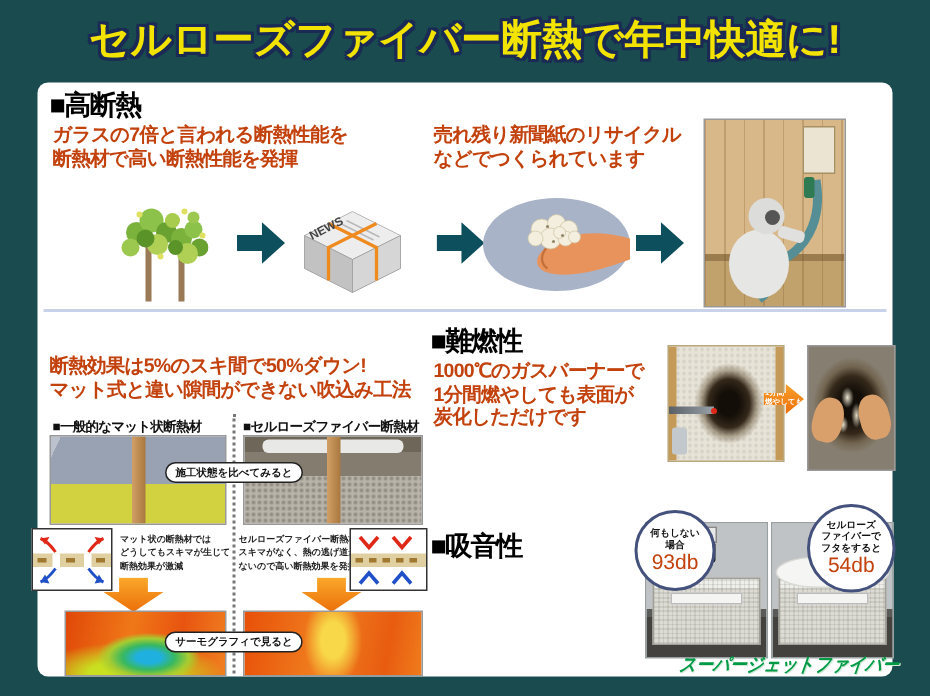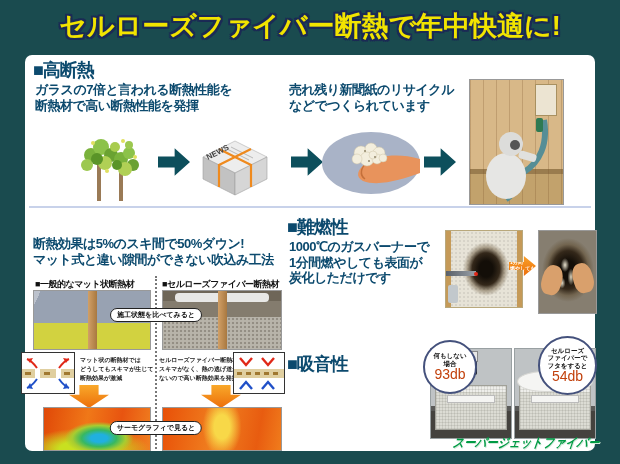--- a/index.html
+++ b/index.html
@@ -4,22 +4,22 @@
 <style>
   html,body{margin:0;padding:0;}
   body{font-family:"Liberation Sans",sans-serif;}
   .stage{position:relative;width:620px;height:464px;background:#1a4b4f;overflow:hidden;padding-left:32px;}
   .abs{position:absolute;}
   .title{position:absolute;top:8px;left:0;width:620px;text-align:center;
     font-size:27px;font-weight:bold;color:#f2e400;letter-spacing:0px;white-space:nowrap;
     text-shadow:-2px -2px 0 #1b2a55,2px -2px 0 #1b2a55,-2px 2px 0 #1b2a55,2px 2px 0 #1b2a55,
       0 -2px 0 #1b2a55,0 2px 0 #1b2a55,-2px 0 0 #1b2a55,2px 0 0 #1b2a55;}
   .panel{position:absolute;left:25px;top:55px;width:570px;height:396px;background:#ffffff;border-radius:7px;}
-  .h{color:#0c4a6e;font-weight:bold;font-size:18px;letter-spacing:-1px;white-space:nowrap;text-align:center;}
-  .body{font-weight:bold;font-size:13px;color:#0c4a6e;line-height:15.5px;letter-spacing:-0.5px;white-space:nowrap;}
+  .h{color:#000000;font-weight:bold;font-size:18px;letter-spacing:-1px;white-space:nowrap;text-align:center;}
+  .body{font-weight:bold;font-size:13px;color:#c2410c;line-height:15.5px;letter-spacing:-0.5px;white-space:nowrap;}
   .note{font-weight:bold;font-size:6px;color:#222;line-height:9px;white-space:nowrap;letter-spacing:0;}
   .sublabel{font-weight:bold;font-size:9px;color:#111;letter-spacing:-0.5px;white-space:nowrap;}
   .badge{background:#fff;border:1px solid #222;border-radius:9px;font-size:7px;font-weight:bold;color:#111;
     padding:1px 6px;white-space:nowrap;transform:translateX(-50%);z-index:5;}
   .tealarrow{background:#0d4f5c;clip-path:polygon(0 32%,52% 32%,52% 4%,100% 50%,52% 96%,52% 68%,0 68%);}
   .downarrow{background:linear-gradient(#f9a82a,#ec6f0a);clip-path:polygon(26% 0,74% 0,74% 42%,100% 42%,50% 100%,0 42%,26% 42%);}
   .smallarrow{background:linear-gradient(#f9a02a,#ec6f0a);clip-path:polygon(0 30%,55% 30%,55% 0,100% 50%,55% 100%,55% 70%,0 70%);}
   .smallarrow .at{position:absolute;left:1px;top:3px;font-size:5px;line-height:6px;color:#fff;font-weight:bold;white-space:nowrap;}
   .photo{border:1px solid #999;overflow:hidden;}
   .divider{background:#c8d2ea;}

